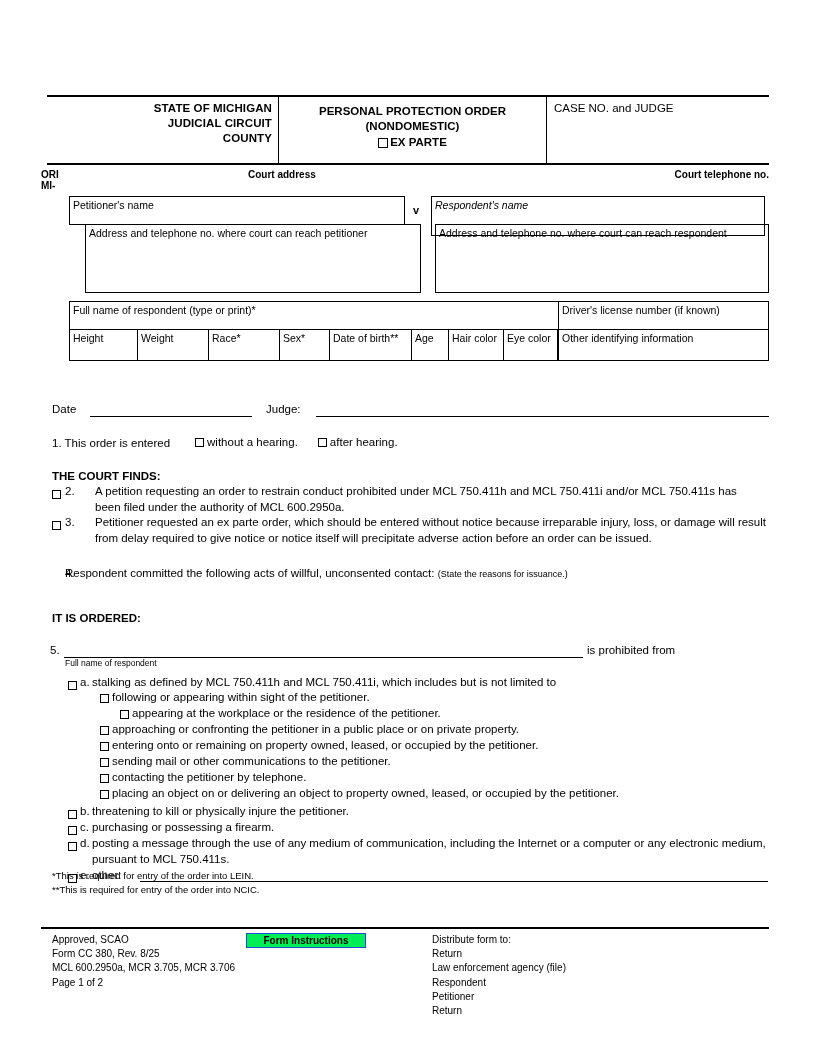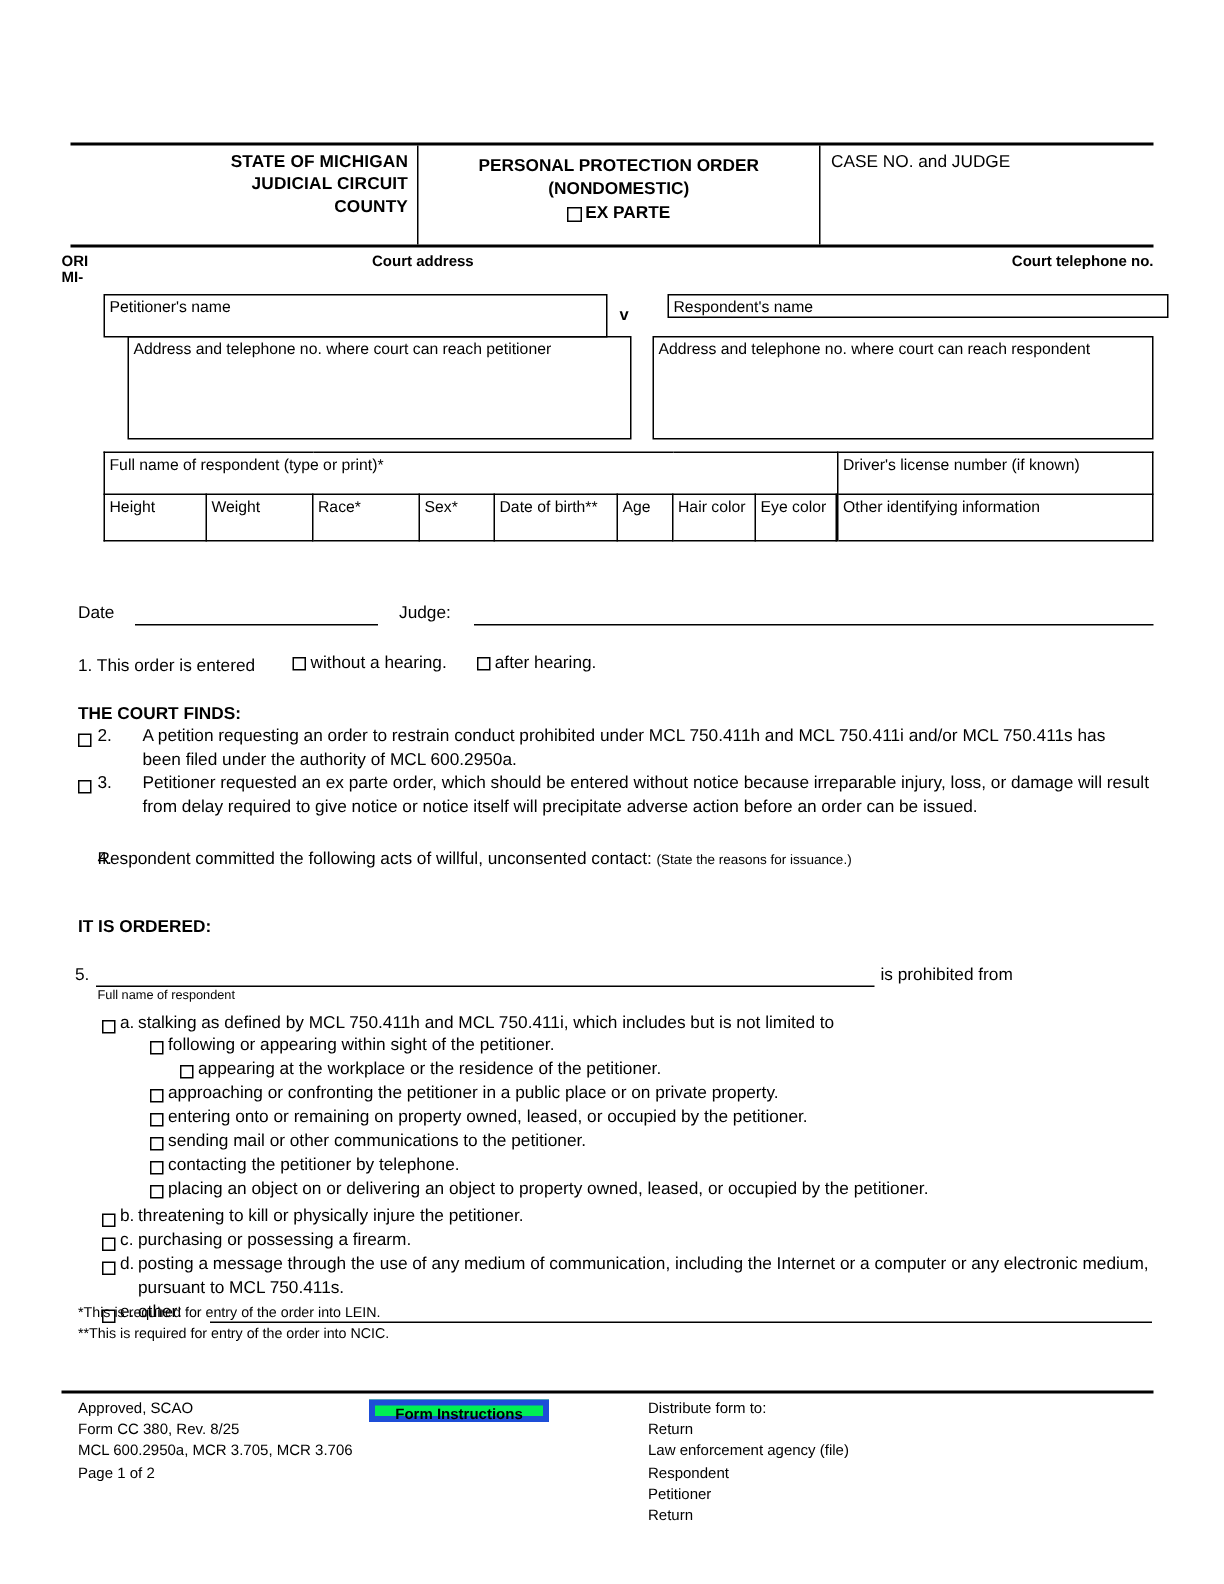--- a/index.html
+++ b/index.html
@@ -109,21 +109,21 @@
   }
   .pbox {
     position: absolute;
     box-sizing: border-box;
     border: 1px solid #000;
     font-size: 10.5px;
     padding: 2px 0 0 3px;
   }
   .pbox-pet-name { left: 0; top: 0; width: 336px; height: 29px; }
   .pbox-pet-addr { left: 16px; top: 28px; width: 336px; height: 69px; }
-  .pbox-res-name { left: 376px; top: 0; width: 334px; height: 16px; }
+  .pbox-res-name { left: 362px; top: 0; width: 334px; height: 40px; font-style: italic; }
   .pbox-res-addr { left: 366px; top: 28px; width: 334px; height: 69px; }
   .v-sep {
     position: absolute;
     left: 344px;
     top: 8px;
     font-size: 11px;
     font-weight: bold;
   }
 
   
@@ -327,21 +327,21 @@
     font-size: 10px;
     line-height: 14.2px;
   }
   .form-instructions-btn {
     position: absolute;
     left: 246px;
     top: 933px;
     width: 120px;
     height: 15px;
     background: #00ee55;
-    border: 4px solid #1d4ed8;
+    border: 1px solid #1d4ed8;
     box-sizing: border-box;
     font-size: 10px;
     font-weight: bold;
     text-align: center;
     line-height: 13px;
     cursor: pointer;
   }
   .foot-right {
     position: absolute;
     left: 432px;

